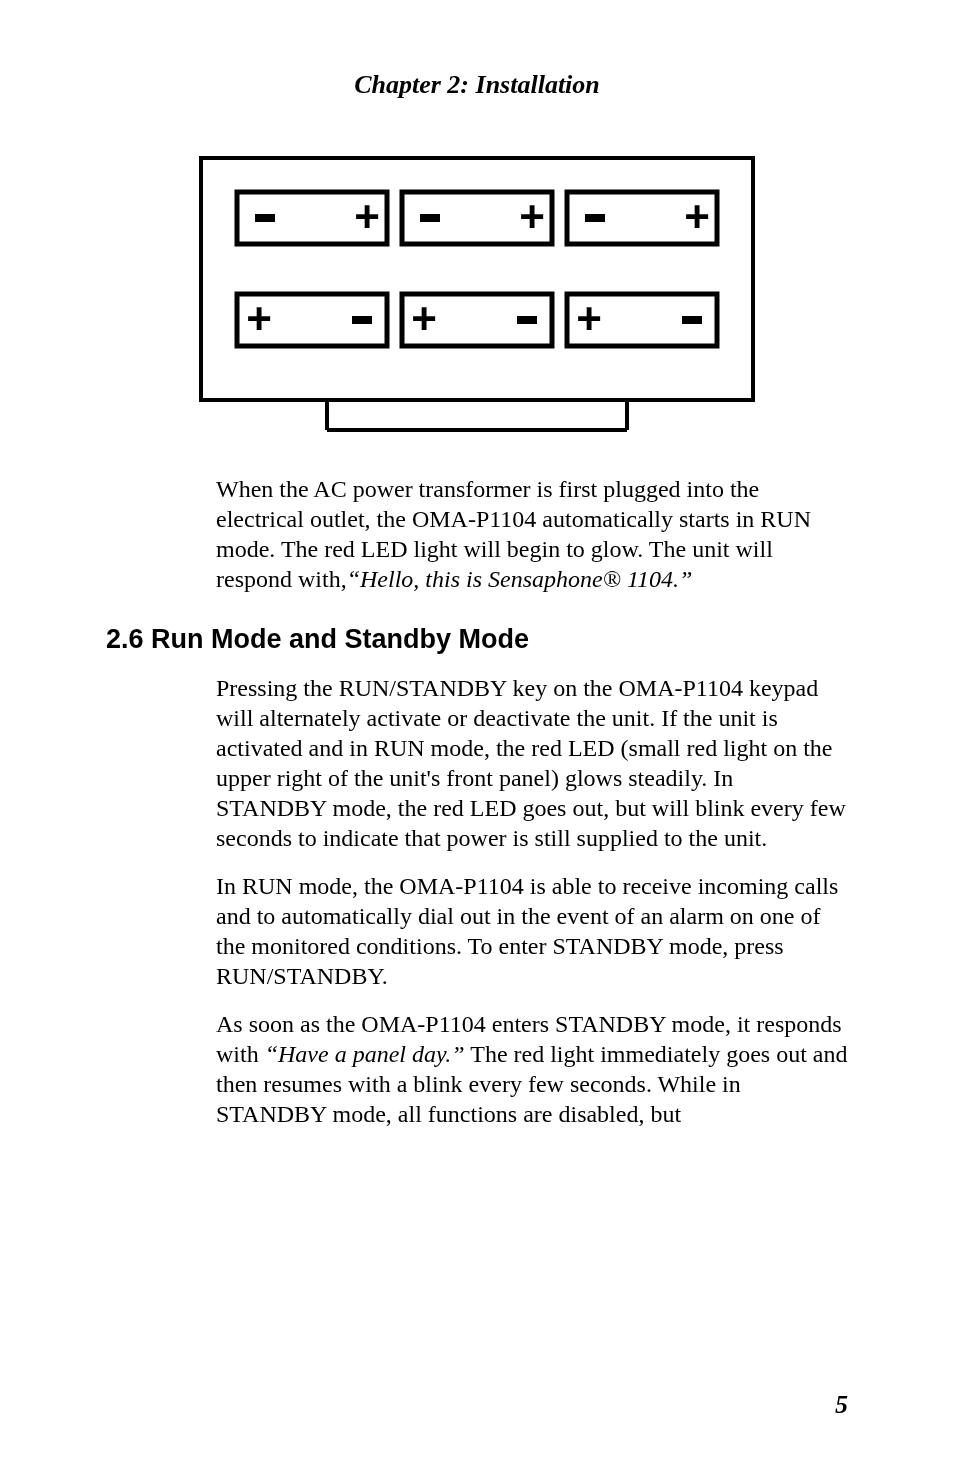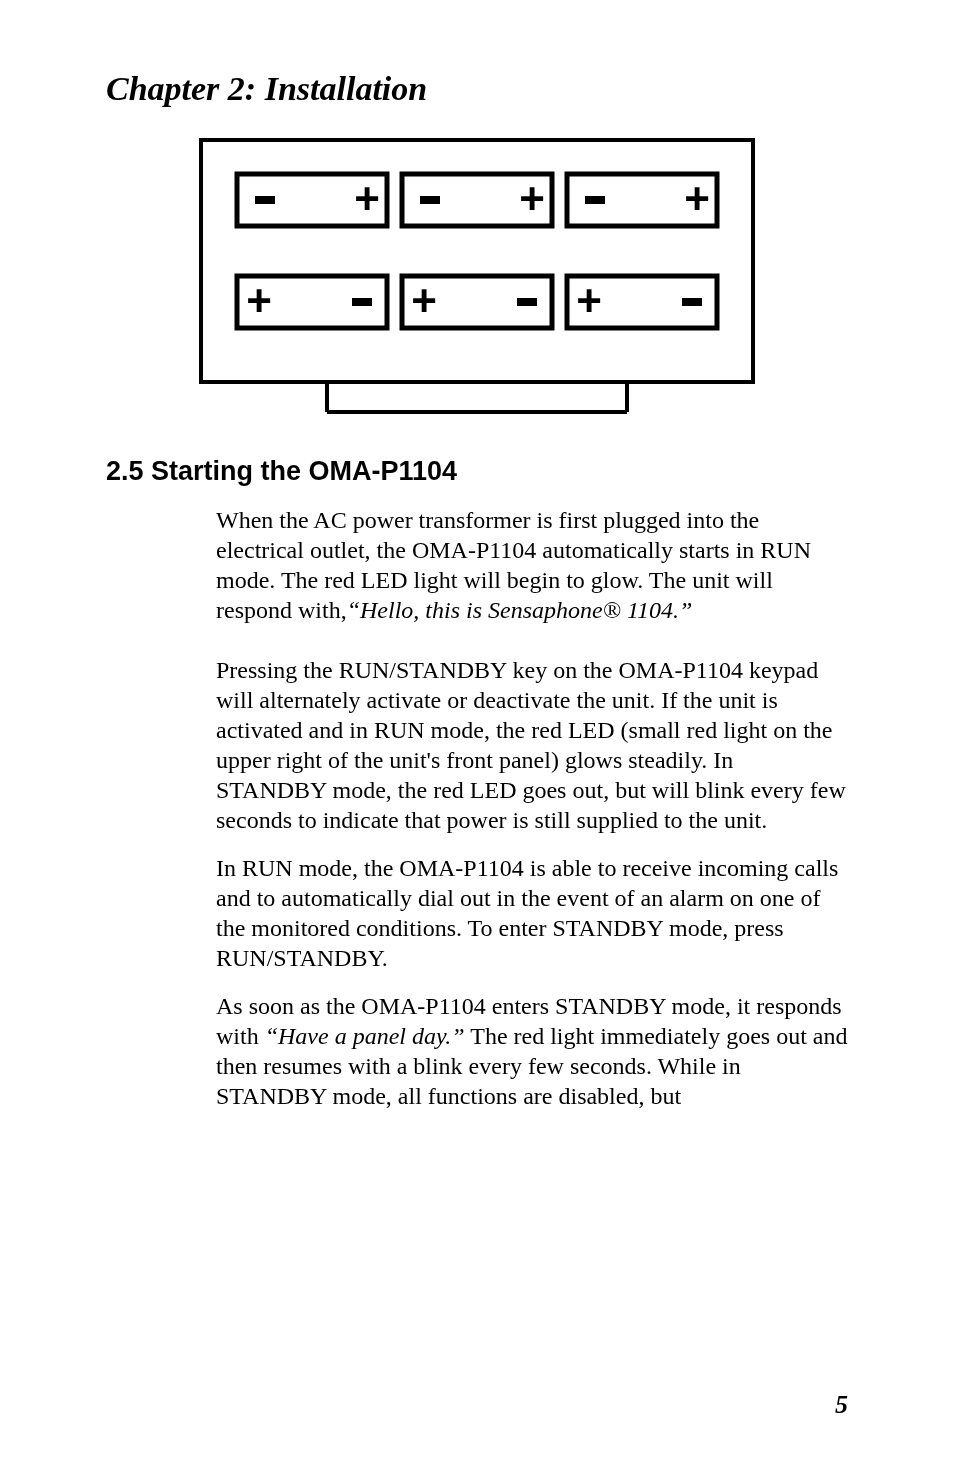--- a/index.html
+++ b/index.html
@@ -11,25 +11,25 @@
     width: 954px;
     height: 1475px;
     position: relative;
     box-sizing: border-box;
   }
   .page {
     padding: 70px 106px 0 106px;
     box-sizing: border-box;
   }
   .running-head {
-    text-align: left;
+    text-align: center;
     font-style: italic;
     font-weight: bold;
-    font-size: 34px;
-    margin-bottom: 28px;
+    font-size: 26px;
+    margin-bottom: 54px;
   }
   .figure-wrap {
     display: flex;
     justify-content: center;
     margin-bottom: 40px;
   }
   .figure-caption {
     text-align: center;
     font-family: Arial, Helvetica, sans-serif;
     font-weight: bold;
@@ -97,27 +97,27 @@
       <text class="bat-label" x="227" y="180" font-size="44" text-anchor="middle">+</text>
       <text class="bat-label" x="392" y="180" font-size="44" text-anchor="middle">+</text>
 
       <rect x="155" y="162" width="20" height="8" fill="#000"></rect>
       <rect x="320" y="162" width="20" height="8" fill="#000"></rect>
       <rect x="485" y="162" width="20" height="8" fill="#000"></rect>
     </svg>
   </div>
 
 
-  <h2 class="section">2.5  Starting the OMA-P1104</h2>
   <div class="body-block">
     <p>
       <span>When the AC power transformer is first plugged into the electrical outlet,  the OMA-P1104 automatically starts in RUN mode. The red LED light will begin to glow. The unit will respond with,</span><span class="italic">“Hello, this is Sensaphone® 1104.”</span>
     </p>
   </div>
 
+  <h2 class="section">2.6  Run Mode and Standby Mode</h2>
   <div class="body-block">
     <p>Pressing the RUN/STANDBY key on the OMA-P1104 keypad will alternately activate or deactivate the unit. If the unit is activated and in RUN mode, the red LED (small red light on the upper right of the unit's front panel) glows steadily. In STANDBY mode, the red LED goes out, but will blink every few seconds to indicate that power is still supplied to the unit.</p>
     <p>In RUN mode, the OMA-P1104 is able to receive incoming calls and to automatically dial out in the event of an alarm on one of the monitored conditions. To enter STANDBY mode, press RUN/STANDBY.</p>
     <p>
       <span>As soon as the OMA-P1104 enters STANDBY mode, it responds with </span><span class="italic">“Have a panel day.”</span><span> The red light immediately goes out and then resumes with a blink every few seconds. While in STANDBY mode, all functions are disabled, but</span>
     </p>
   </div>
 </div>
 
 <div class="page-number">5</div>

